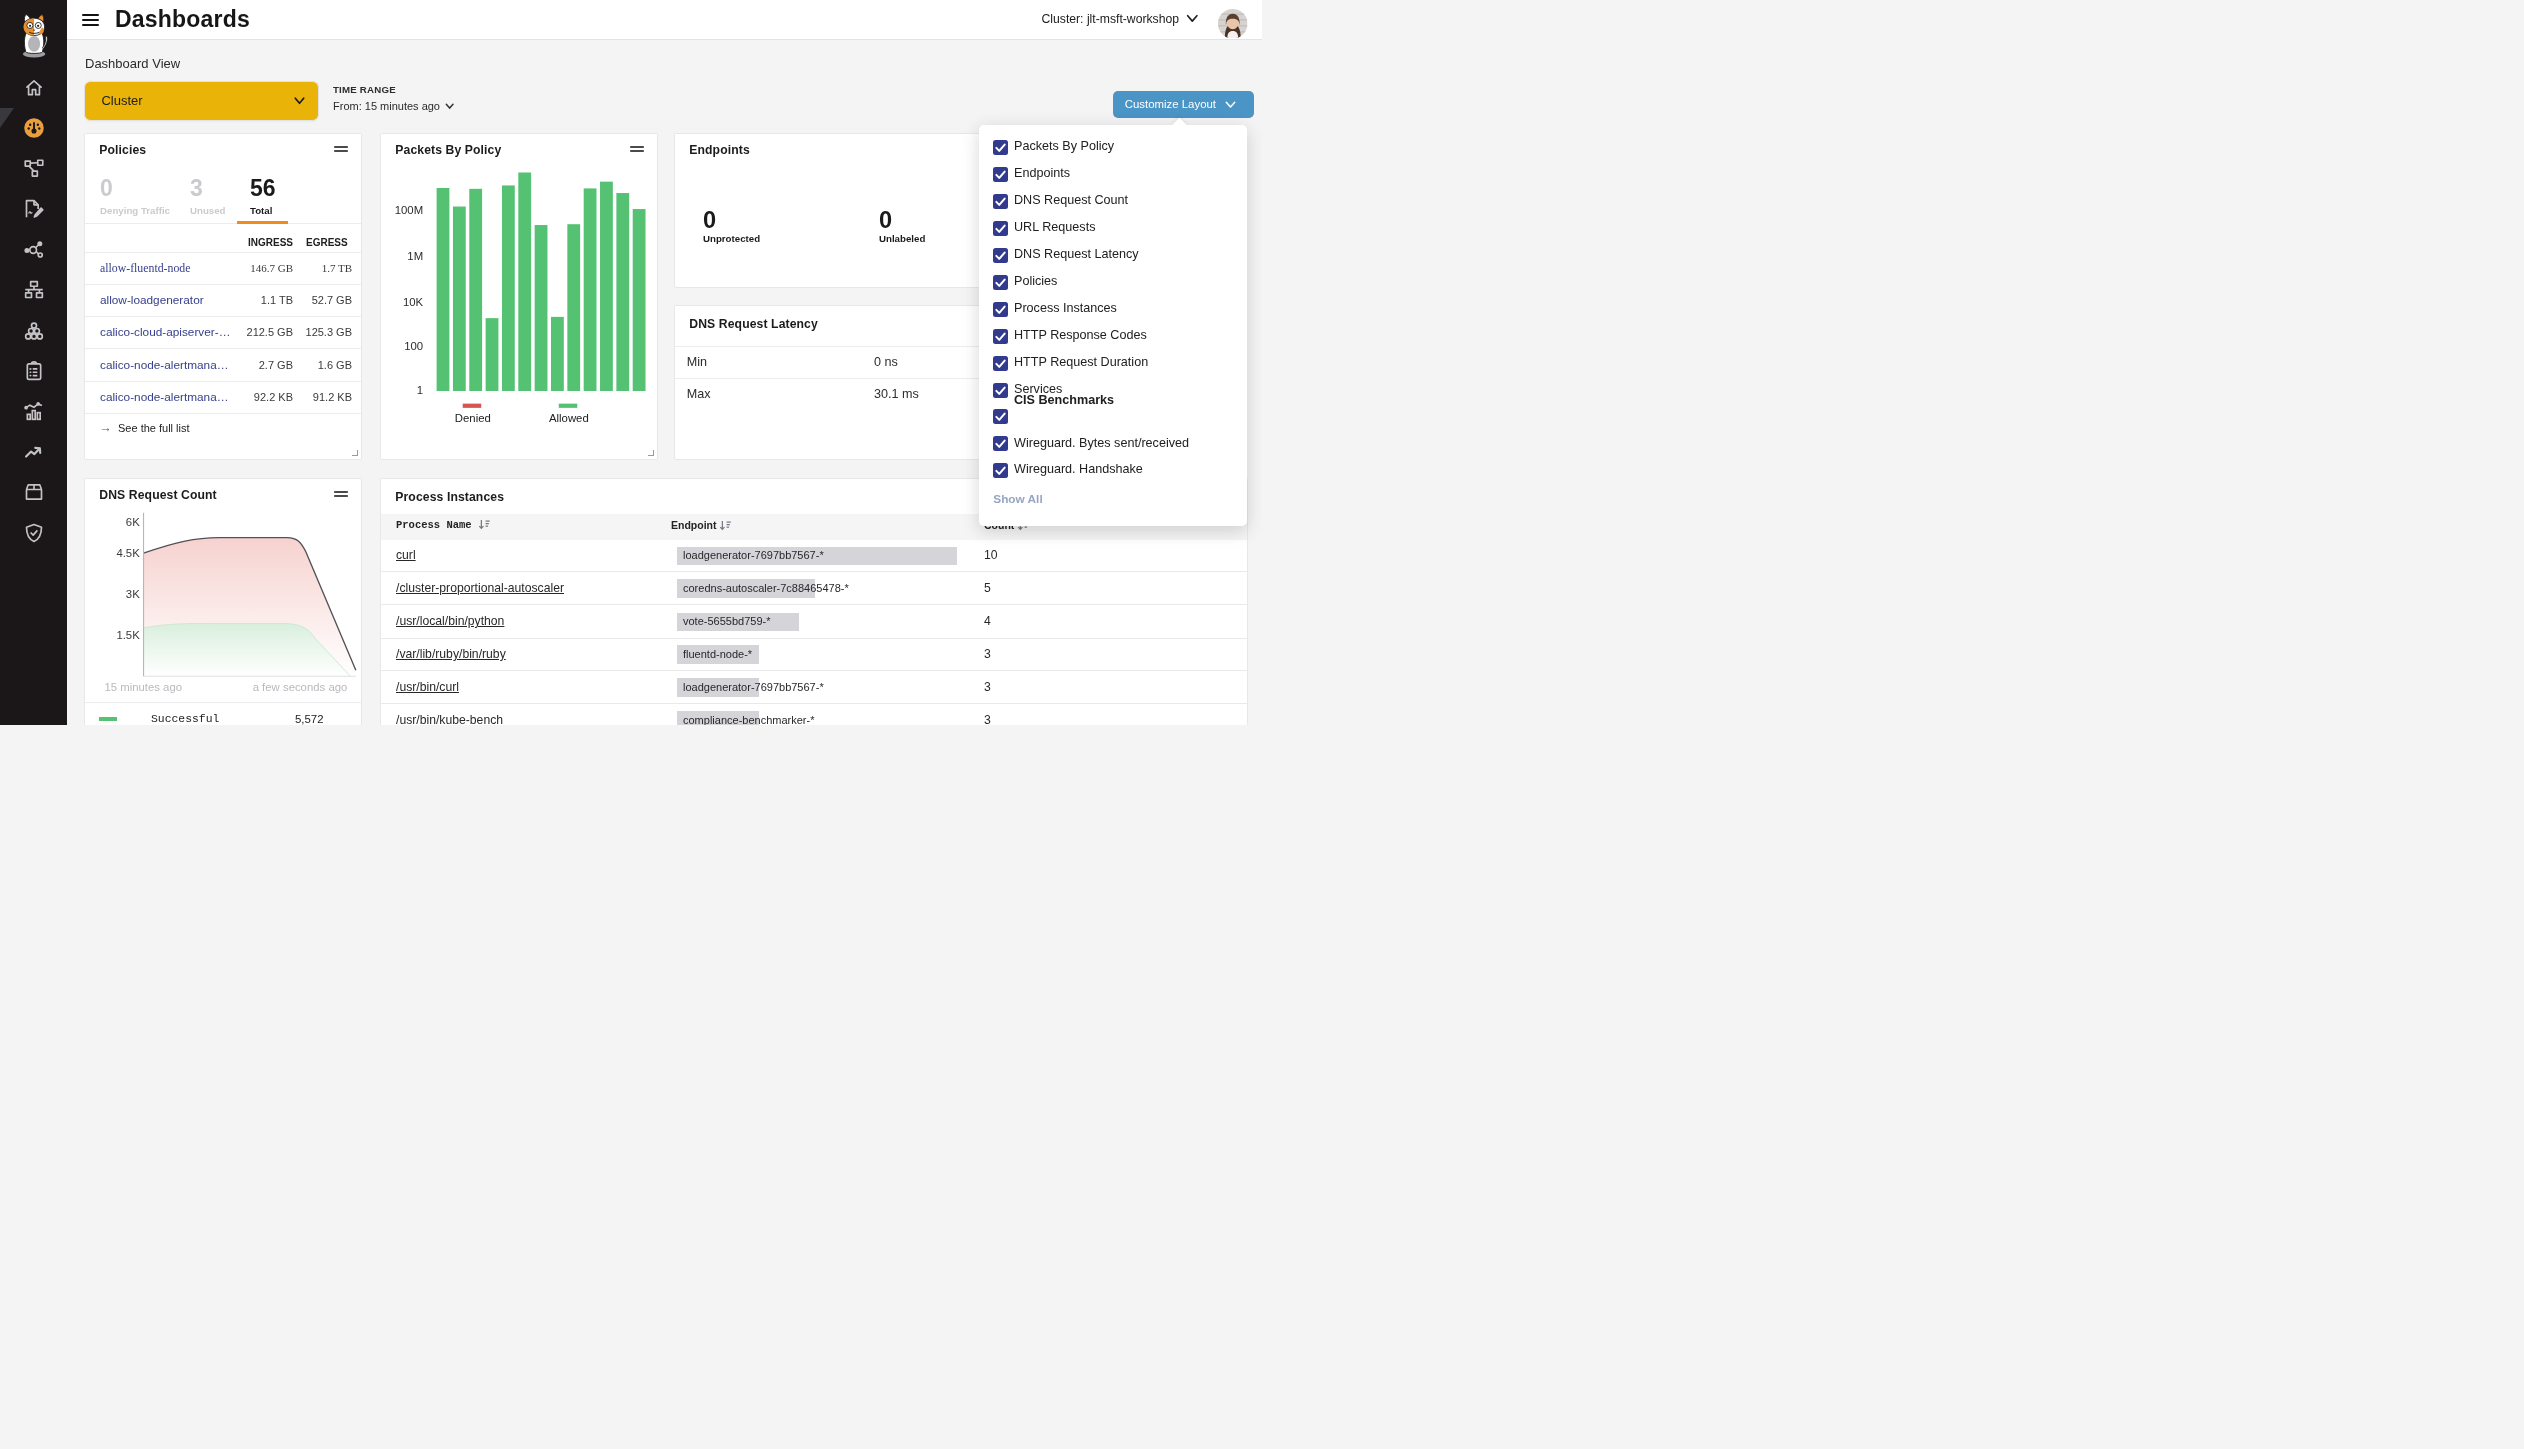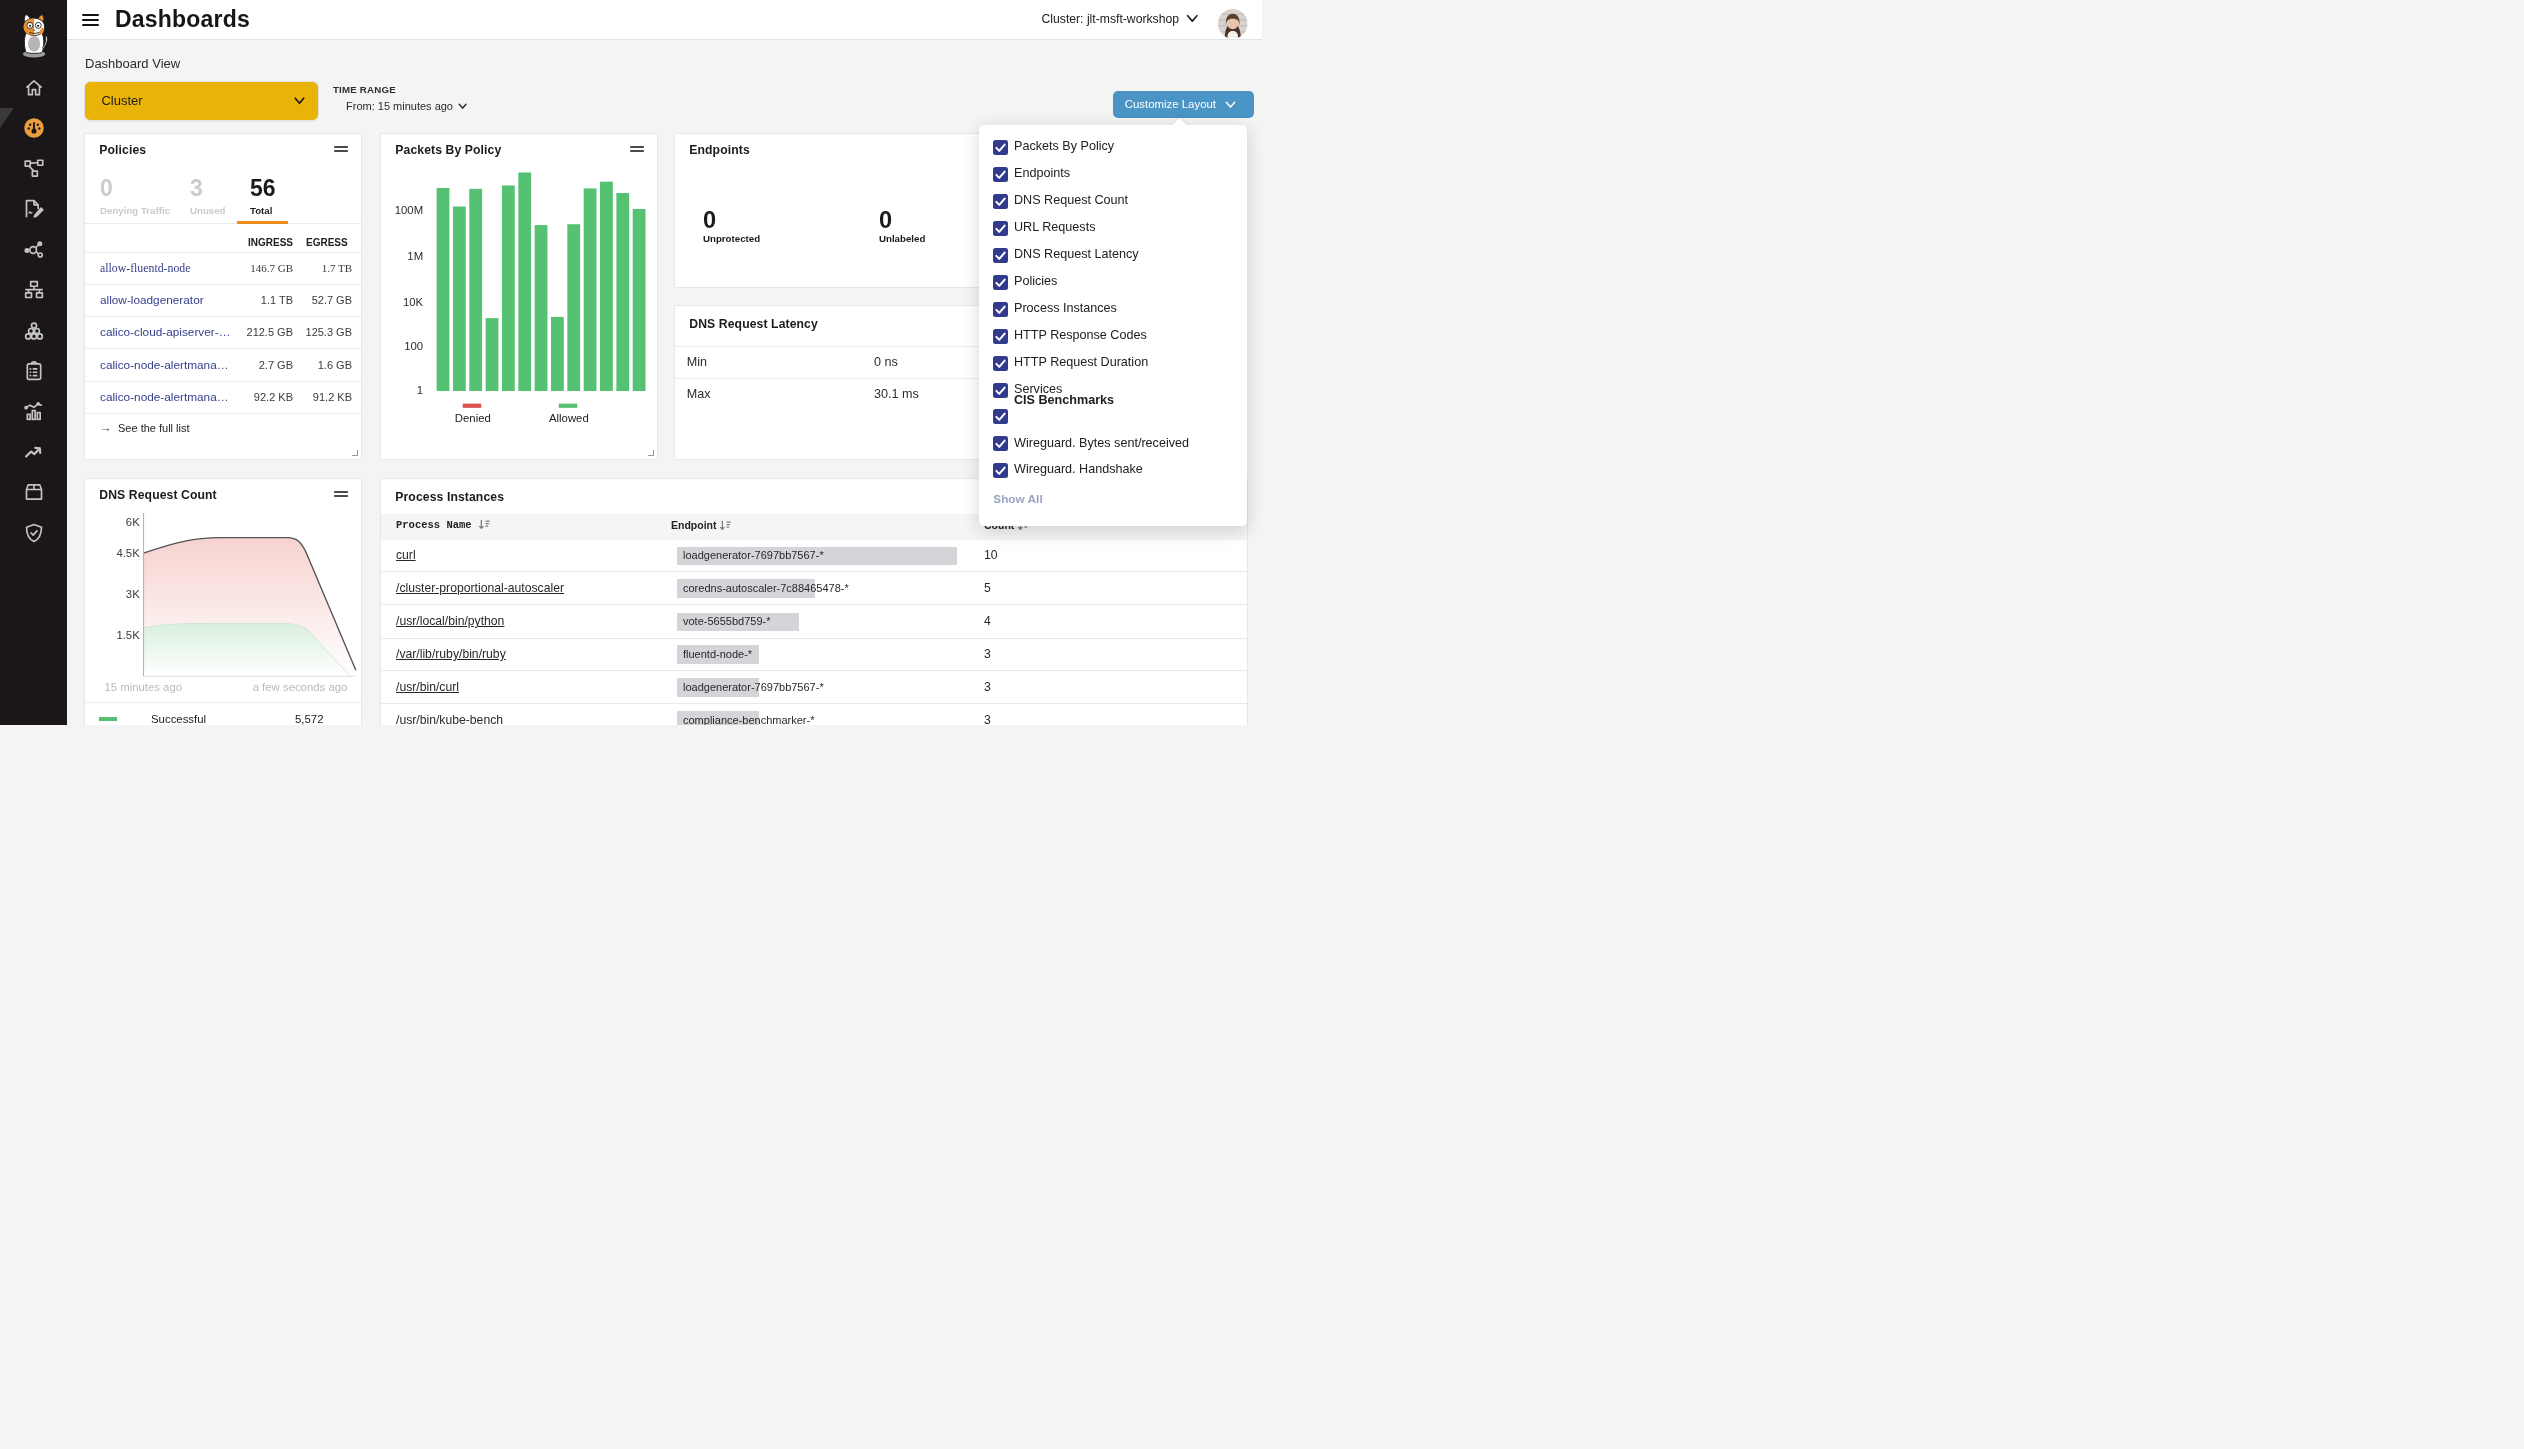--- a/index.html
+++ b/index.html
@@ -180,21 +180,21 @@
 <div class="abs" id="dashview" style="left:85px; top:56px; font-size:13px; color:#2b2b2b;">Dashboard View</div>
 
 <div class="abs" style="left:84px; top:81px; width:235px; height:40px; background:#eab308; border:0.8px solid #e3e3e6; border-radius:6.7px; box-shadow:0 0.8px 1.7px rgba(0,0,0,0.04);">
   <span style="position:absolute; left:16.4px; top:10.5px; font-size:13px; color:#1e1e1e;">Cluster</span>
   <svg style="position:absolute; right:12.6px; top:15px;" width="11" height="8.4" viewBox="0 0 13 10">
       <path d="M1.5 1.5 L6.5 7.5 L11.5 1.5" fill="none" stroke="#1a1a1a" stroke-width="2" stroke-linecap="round" stroke-linejoin="round"></path>
     </svg>
 </div>
 
 <div class="abs" style="left:333px; top:84px; font-size:9.7px; font-weight:700; color:#2d2d2d; letter-spacing:0.2px;">TIME RANGE</div>
-<div class="abs" style="left:346px; top:100px; font-size:11px; color:#2b2b2b;">From: 15 minutes ago
+<div class="abs" style="left:333px; top:100px; font-size:11px; color:#2b2b2b;">From: 15 minutes ago
   <svg width="9.3" height="6.7" viewBox="0 0 11 8" style="margin-left:1.7px;">
       <path d="M1.5 1.5 L5.5 6 L9.5 1.5" fill="none" stroke="#333" stroke-width="1.8" stroke-linecap="round"></path>
     </svg>
 </div>
 
 <div class="abs" style="left:1113px; top:91px; width:141px; height:27px; background:#4b94c6; border-radius:5px; z-index:40;">
   <span style="position:absolute; left:11.8px; top:6.7px; font-size:11.4px; color:#fff;">Customize Layout</span>
   <svg style="position:absolute; right:17.7px; top:10px;" width="11" height="7.6" viewBox="0 0 13 9">
       <path d="M1.5 1.5 L6.5 7 L11.5 1.5" fill="none" stroke="#fff" stroke-width="1.8" stroke-linecap="round" stroke-linejoin="round"></path>
     </svg>
@@ -335,21 +335,21 @@
     <path d="M69.5 176.5 C 95 172, 120 171, 150 171.5 L 240 171.5 C 258 172.5, 266 178, 274 190 L 315 234" fill="none" stroke="#c9e6d1" stroke-width="1"></path>
     <line x1="69.5" y1="40" x2="69.5" y2="234" stroke="#b5b5ba" stroke-width="1.3"></line>
     <line x1="69.5" y1="234" x2="321.5" y2="234" stroke="#d9d9de" stroke-width="1"></line>
     <g font-family="Liberation Sans, sans-serif" font-size="13.5" fill="#b9b9bf">
       <text x="23" y="252">15 minutes ago</text>
       <text x="199" y="252">a few seconds ago</text>
     </g>
   </svg>
   <div style="position:absolute; left:0; top:223px; width:100%; height:0.8px; background:#ececef;"></div>
   <div style="position:absolute; left:14.3px; top:238px; width:17.7px; height:4.2px; background:#55c173;"></div>
-  <div style="position:absolute; left:66px; top:234px; font-size:11.4px; color:#222;">Successful</div>
+  <div style="position:absolute; left:66px; top:234px; font-size:11.4px; color:#222;font-family:Liberation Mono, monospace;">Successful</div>
   <div style="position:absolute; left:210px; top:234px; width:58px; font-size:11.4px; color:#222; text-align:left;">5,572</div>
 </div>
 
 <div class="card" id="card-process" style="left:380px; top:478px; width:868px; height:247px; border-bottom:none;">
   <div class="ctitle" style="left:14.3px; top:11px;">Process Instances</div>
   <div style="position:absolute; left:0; top:35px; width:100%; height:26px; background:#f5f5f6;">
     <span style="position:absolute; left:15px; top:5px; font-size:10.5px; font-weight:700; color:#242426;font-family:Liberation Mono, monospace;">Process Name <svg width="12.6" height="11" viewBox="0 0 15 13" style="vertical-align:-1.7px;">
           <g stroke="#7a7a80" stroke-width="1.5" fill="none">
             <path d="M4 1 L4 11 M1.5 8.5 L4 11 L6.5 8.5"></path>
             <path d="M9 2.5 h5 M9 5.5 h4 M9 8.5 h3"></path>

